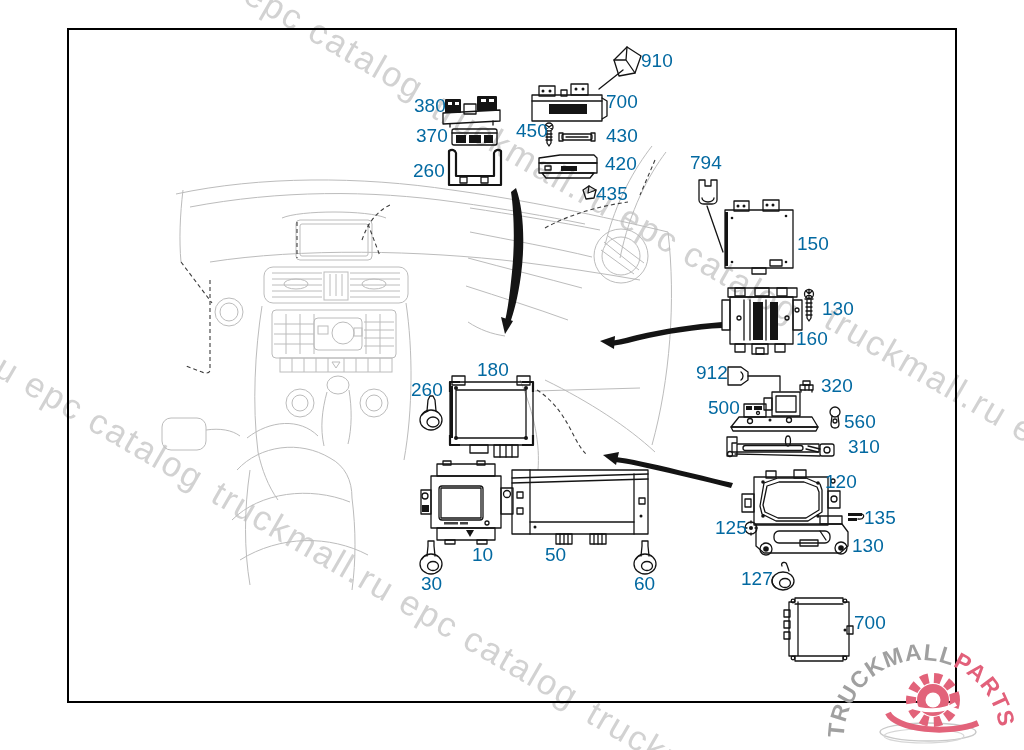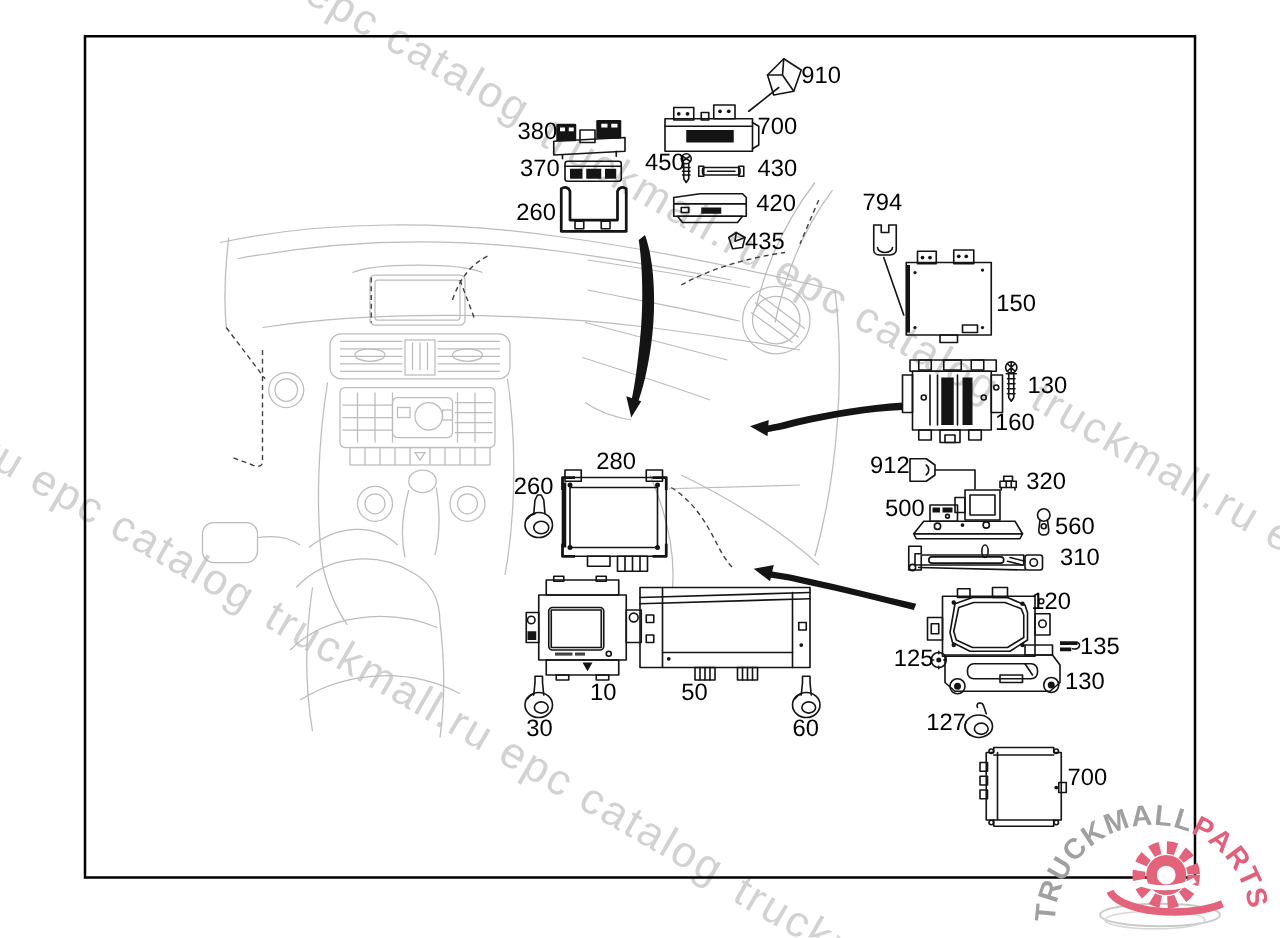--- a/index.html
+++ b/index.html
@@ -6,21 +6,21 @@
   body{width:1024px;height:750px;overflow:hidden;background:#fff;position:relative;
        font-family:"Liberation Sans",sans-serif}
   .layer{position:absolute;left:0;top:0}
   .wm{position:absolute;z-index:1;transform:rotate(30deg);transform-origin:0 0;
       font-size:35px;letter-spacing:2px;color:var(--wm-color,#d2d2d2);
       white-space:nowrap;user-select:none}
   #sketch{z-index:2}
   #frame{position:absolute;z-index:3;left:67px;top:28px;width:886px;height:671px;
          border:2px solid #000}
   #parts{z-index:4}
-  .plabel{position:absolute;z-index:5;font-size:19px;color:#000000;line-height:20px}
+  .plabel{position:absolute;z-index:5;font-size:19px;color:#0369a1;line-height:20px}
   #logo{position:absolute;z-index:6;left:828px;top:628px;width:196px;height:122px}
   
   .f{stroke:#bcbcbc;fill:none;stroke-width:1}
   .fd{stroke:#3d3d3d;fill:none;stroke-width:1.1;stroke-dasharray:4 3}
   .p{stroke:#141414;fill:none;stroke-width:1.3;stroke-linejoin:round;stroke-linecap:round}
   .p2{stroke:#141414;fill:none;stroke-width:2.2;stroke-linejoin:round}
   .pf{fill:#141414;stroke:none}
 </style>
 </head>
 <body>
@@ -428,21 +428,21 @@
 <div class="plabel" style="left:596px;top:184px">435</div>
 <div class="plabel" style="left:690px;top:153px">794</div>
 <div class="plabel" style="left:797px;top:234px">150</div>
 <div class="plabel" style="left:822px;top:299px">130</div>
 <div class="plabel" style="left:796px;top:329px">160</div>
 <div class="plabel" style="left:696px;top:363px">912</div>
 <div class="plabel" style="left:821px;top:376px">320</div>
 <div class="plabel" style="left:708px;top:398px">500</div>
 <div class="plabel" style="left:844px;top:412px">560</div>
 <div class="plabel" style="left:848px;top:437px">310</div>
-<div class="plabel" style="left:477px;top:360px">280</div>
+<div class="plabel" style="left:477px;top:360px">180</div>
 <div class="plabel" style="left:411px;top:380px">260</div>
 <div class="plabel" style="left:472px;top:545px">10</div>
 <div class="plabel" style="left:545px;top:545px">50</div>
 <div class="plabel" style="left:421px;top:574px">30</div>
 <div class="plabel" style="left:634px;top:574px">60</div>
 <div class="plabel" style="left:825px;top:472px">120</div>
 <div class="plabel" style="left:864px;top:508px">135</div>
 <div class="plabel" style="left:715px;top:518px">125</div>
 <div class="plabel" style="left:852px;top:536px">130</div>
 <div class="plabel" style="left:741px;top:569px">127</div>

